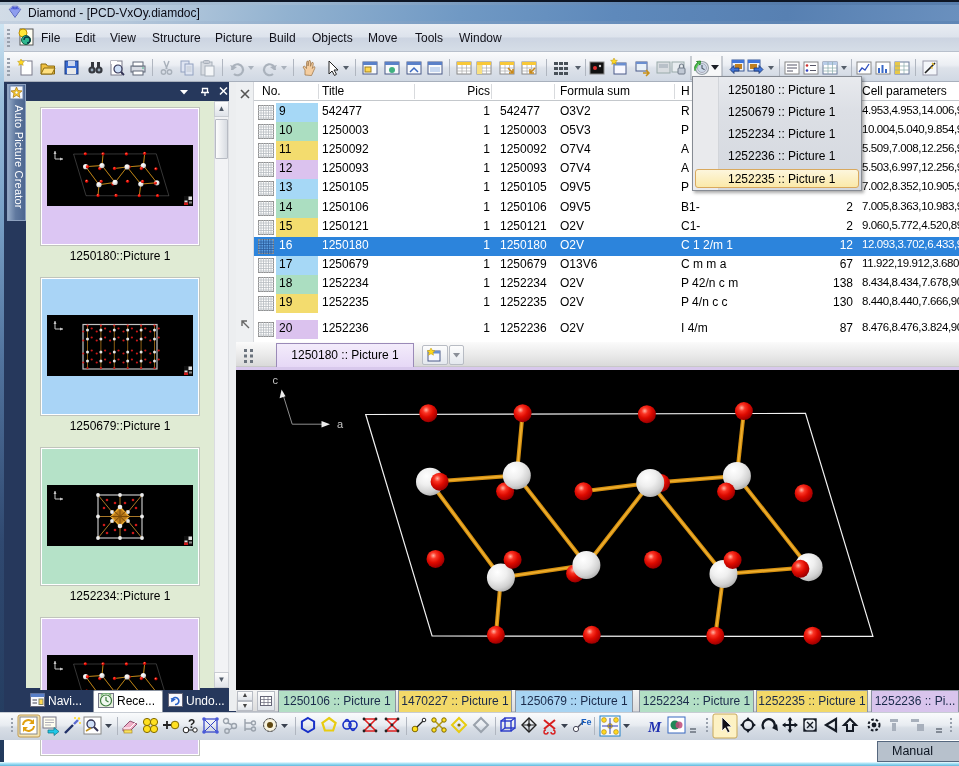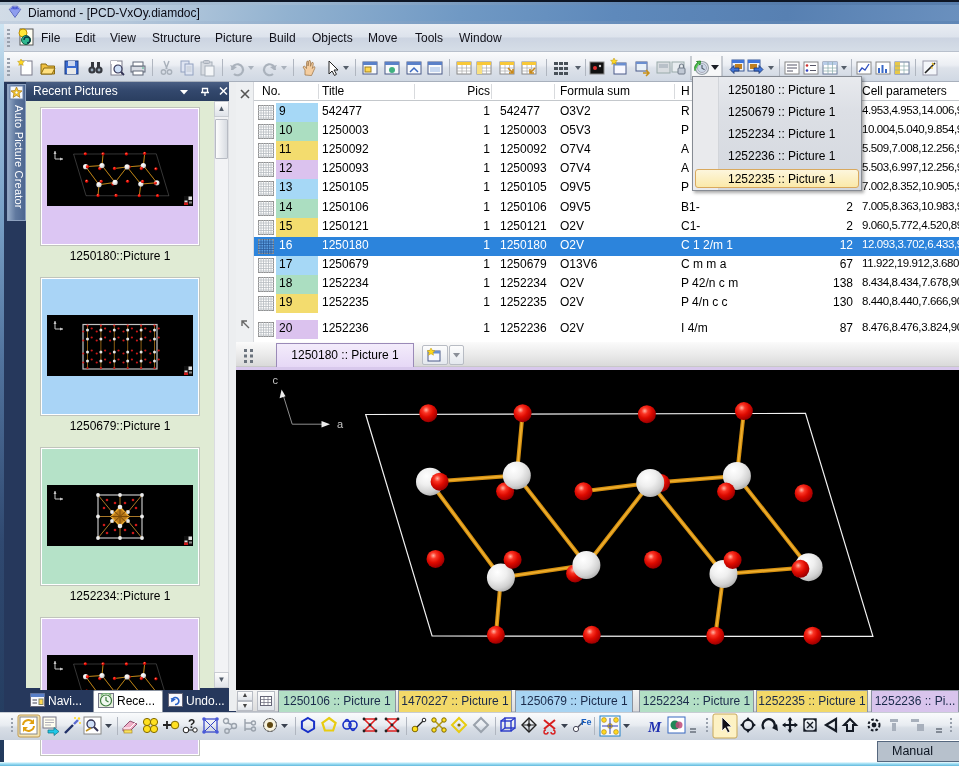--- a/index.html
+++ b/index.html
@@ -324,23 +324,20 @@
     </svg>
 <div class="abs" id="dockbg"></div>
 <div class="abs" id="winedge"></div>
 <div class="abs" style="left:7px;top:84px;width:19px;height:137px;background:linear-gradient(90deg,#93a9c6 0%,#60799f 45%,#4c6690 100%);border:1px solid #8ea2c0;"></div>
 <svg class="abs" style="left:9px;top:85px;" width="16" height="16" viewBox="0 0 16 16">
 <rect x="1" y="1" width="13" height="13" fill="#f6f8fc" stroke="#6a82ac"></rect>
 <path d="M7.5 2 l1.6 3.6 3.9 0.3 -3 2.6 0.9 3.9 -3.4-2.1 -3.4 2.1 0.9-3.9 -3-2.6 3.9-0.3 z" fill="#f8c830" stroke="#a07010" stroke-width="0.7"></path>
 <circle cx="7.5" cy="7.5" r="1.5" fill="#fff" stroke="#b09010" stroke-width="0.5"></circle>
 </svg>
 <div class="abs vtext" style="left:8px;top:105px;width:17px;height:115px;color:#fff;font-size:11px;letter-spacing:0.2px;">Auto Picture Creator</div>
-<div class="abs" style="left:26px;top:82px;width:207px;height:19px;background:linear-gradient(180deg,#4a5f84 0%,#33486d 45%,#2a3e60 100%);">
-<span style="position:absolute;left:7px;top:2px;color:#fff;font-size:12px;">Recent Pictures</span>
-    </div>
 <svg class="abs" style="left:180px;top:86px;" width="52" height="12" viewBox="0 0 52 12">
 <path d="M0 4 l8 0 l-4 4.6 z" fill="#fff"></path>
 <path d="M22.5 2.5 h5 v4 h-5 z M25 6.5 v3.5 M21 6.5 h8" stroke="#fff" stroke-width="1.3" fill="none"></path>
 <path d="M40 1.5 l7 7 M47 1.5 l-7 7" stroke="#fff" stroke-width="1.5"></path>
 </svg>
 <div class="abs" style="left:26px;top:101px;width:207px;height:587px;background:#e0ebd4;"></div>
 <div class="abs" style="left:214px;top:101px;width:15px;height:587px;background:#f2f3f5;border:1px solid #dadce0;"></div>
 <div class="abs" style="left:214px;top:101px;width:15px;height:16px;background:linear-gradient(180deg,#fdfdfd,#dfe3e9);border:1px solid #c8ccd2;"></div>
 <div class="abs" style="left:216px;top:104px;width:11px;height:13px;color:#505a68;font-size:8px;text-align:center;">▲</div>
 <div class="abs" style="left:214px;top:672px;width:15px;height:16px;background:linear-gradient(180deg,#fdfdfd,#dfe3e9);border:1px solid #c8ccd2;"></div>

